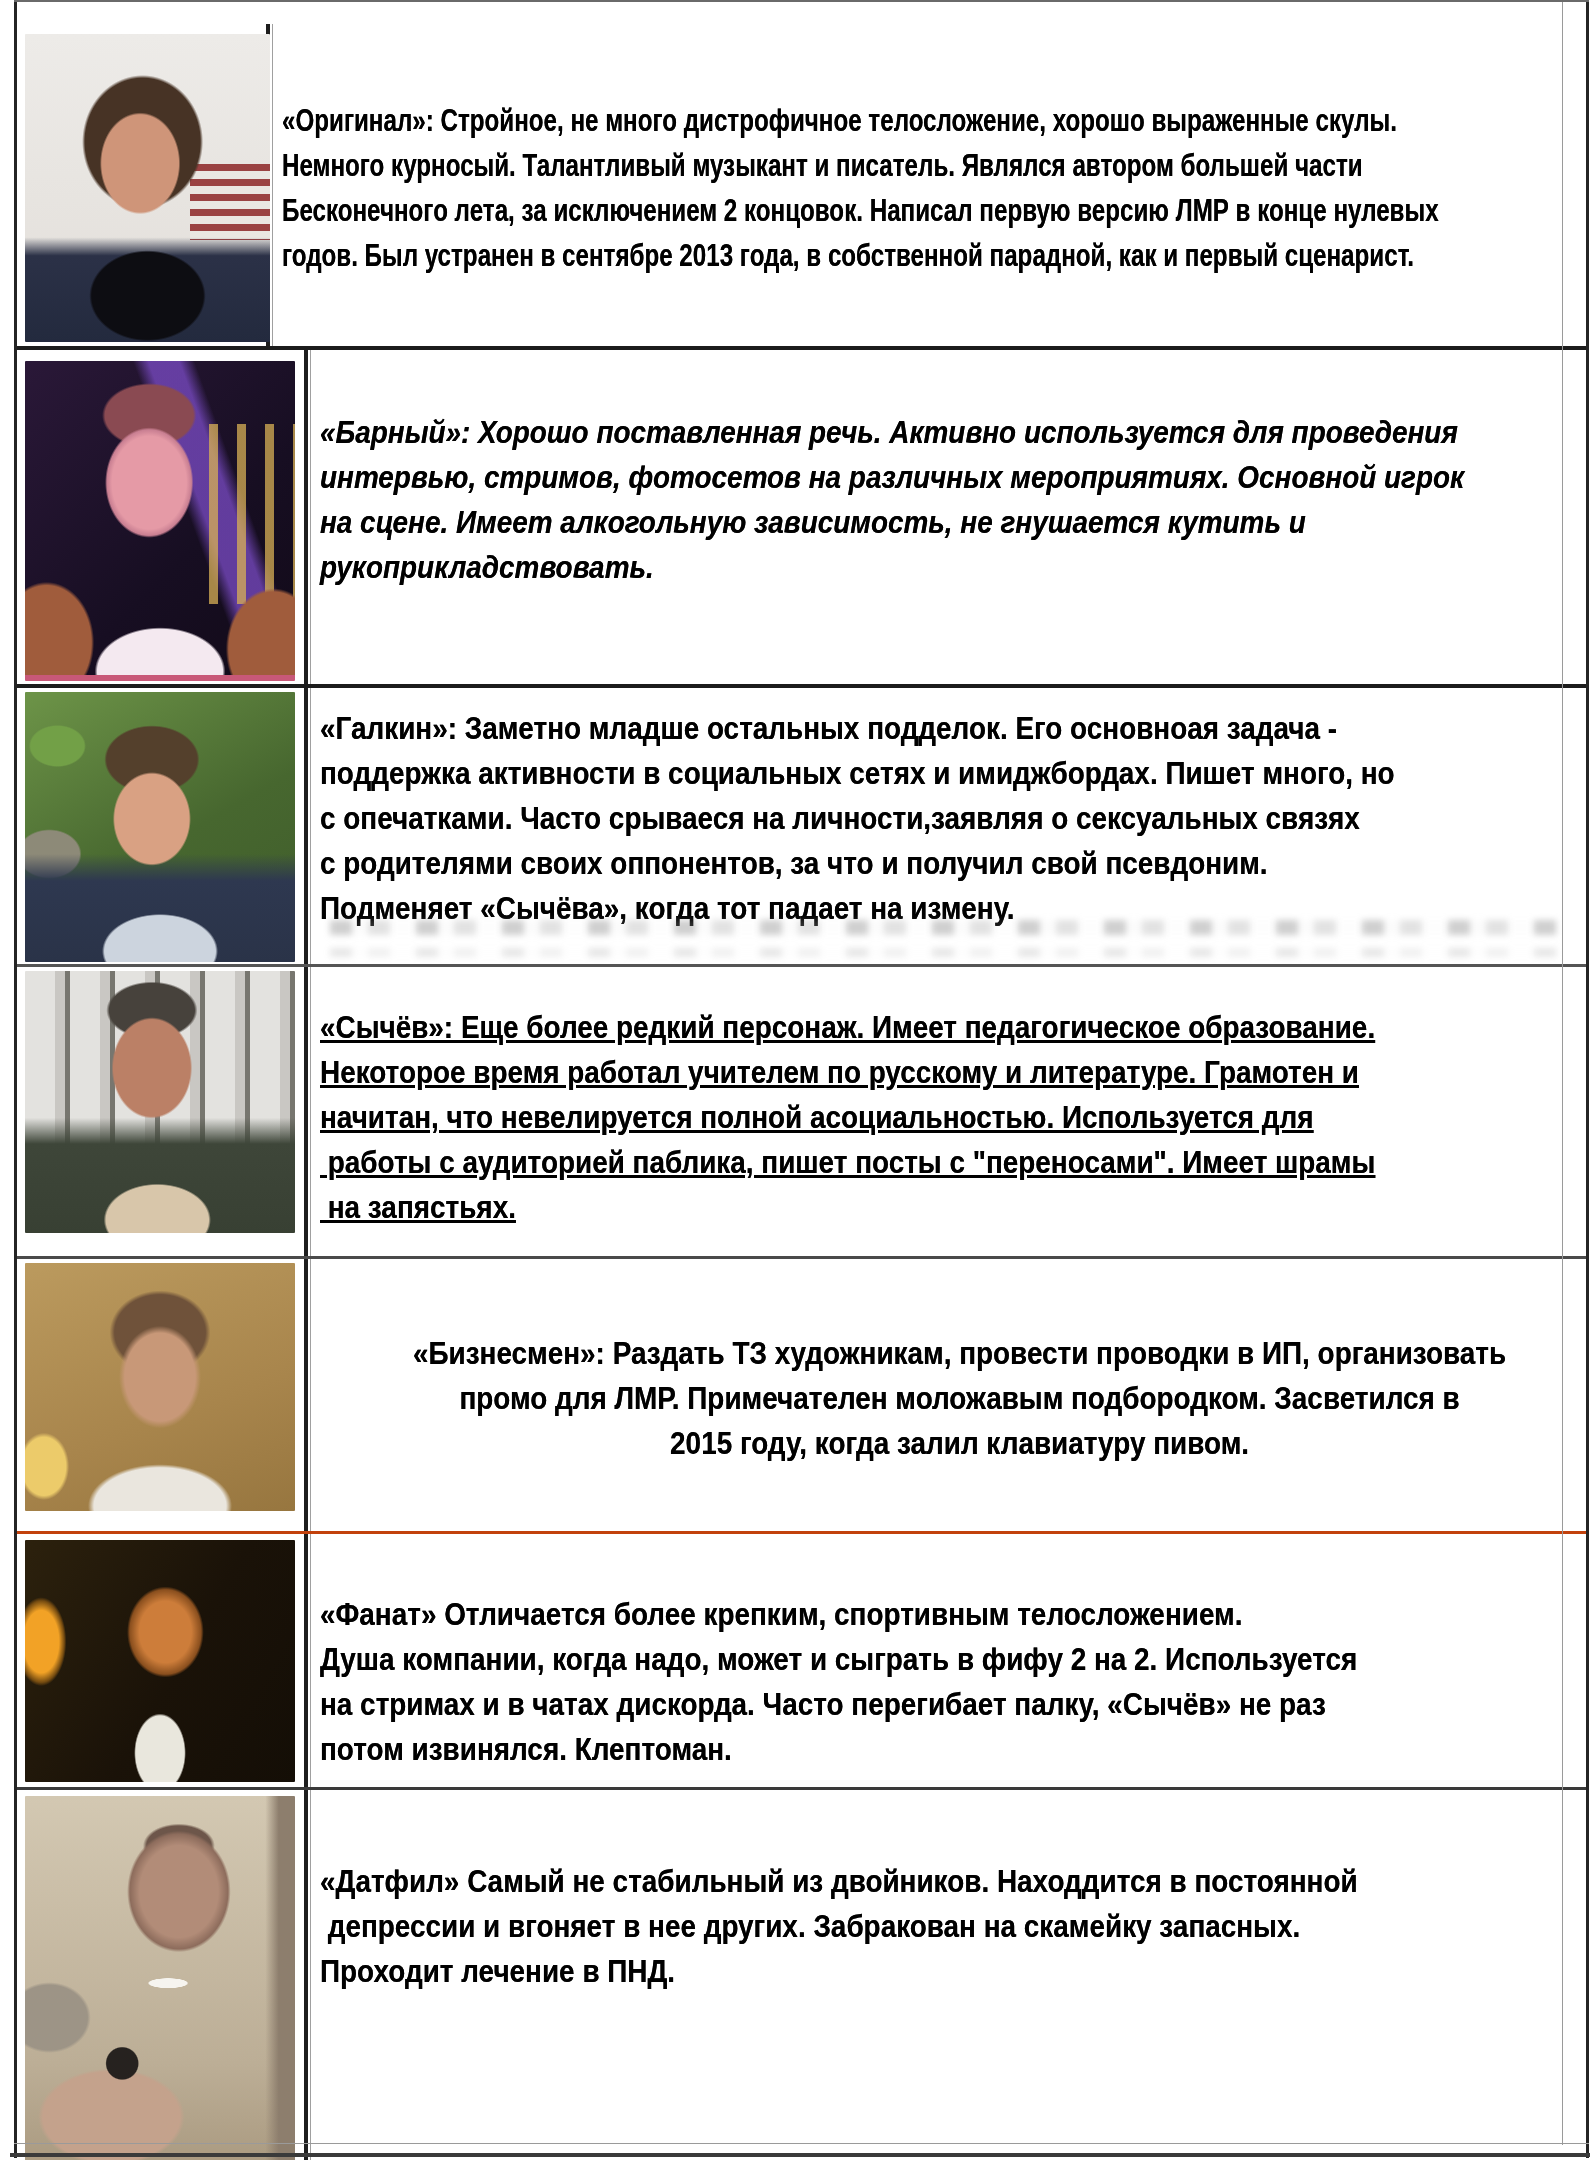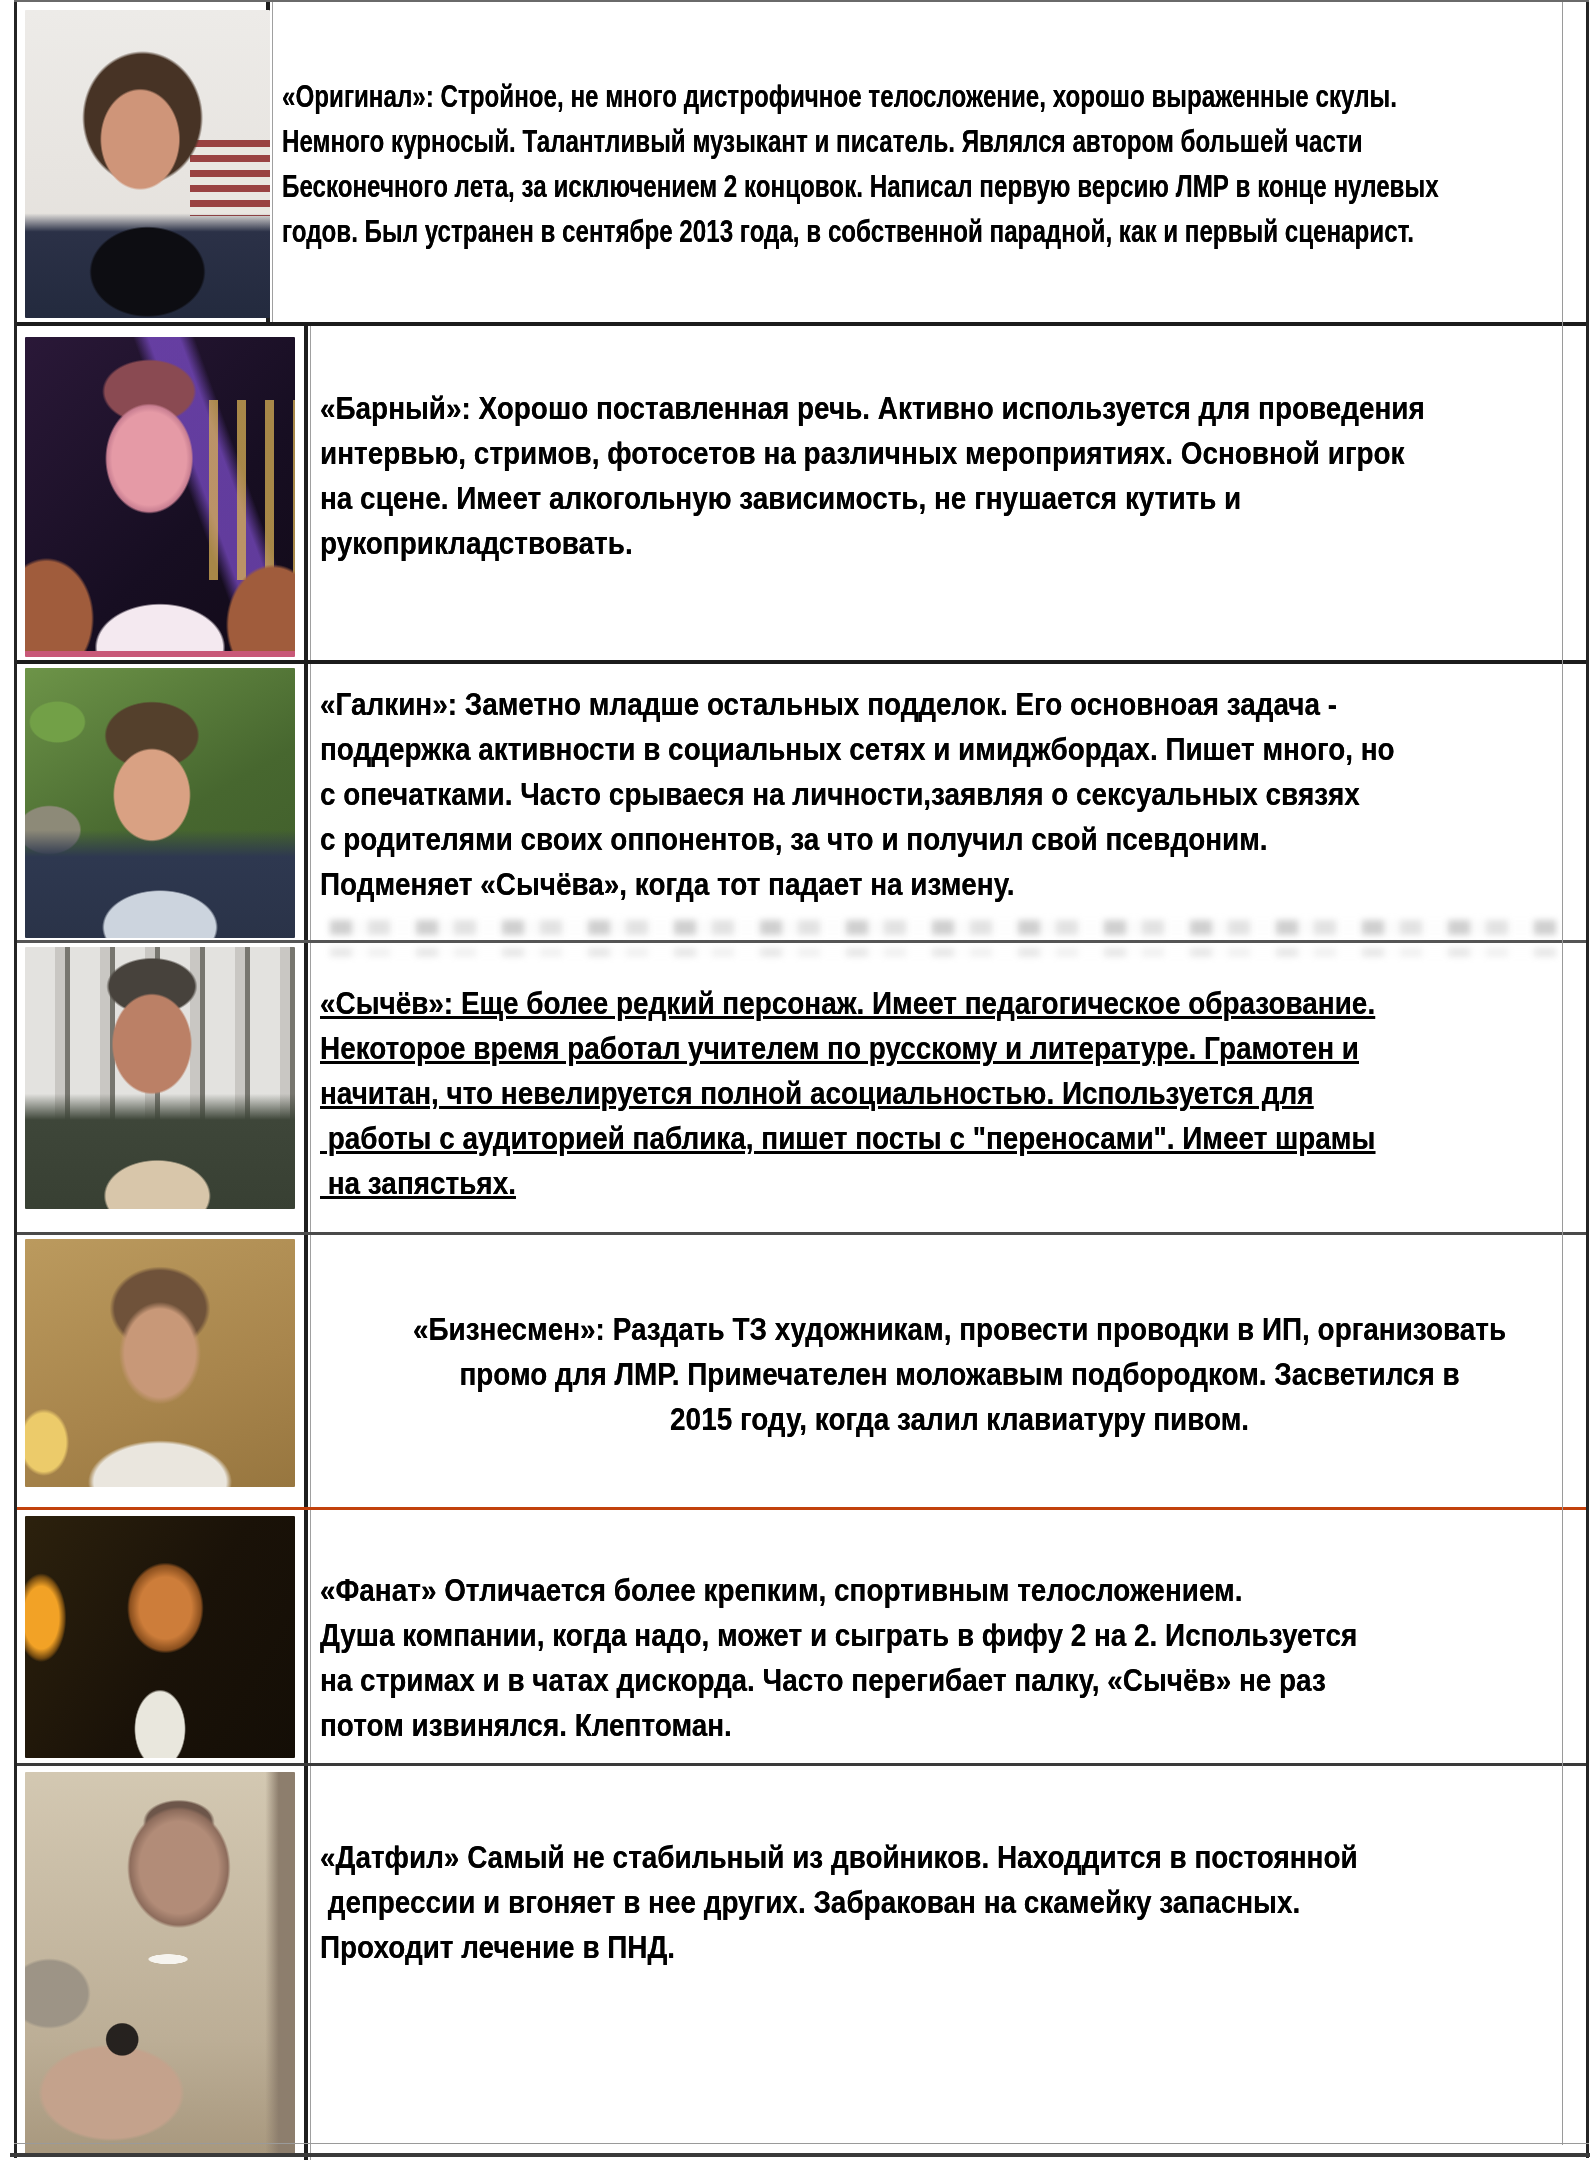--- a/index.html
+++ b/index.html
@@ -13,21 +13,21 @@
   .frame-line{position:absolute;}
   .frame-left{left:14px;top:0;width:3px;height:2158px;background:#242424;}
   .frame-right-outer{left:1586px;top:0;width:3px;height:2158px;background:#242424;}
   .frame-right-inner{left:1562px;top:0;width:1px;height:2145px;background:#9a9a9a;}
   .frame-top{left:14px;top:0;width:1575px;height:2px;background:#6a6a6a;}
   .frame-bottom-thin{left:14px;top:2143px;width:1575px;height:1px;background:#9a9a9a;}
   .frame-bottom-thick{left:10px;top:2153px;width:1580px;height:4px;background:#3a3a3a;}
 
   .table{position:absolute;left:14px;top:0;width:1575px;}
   .row{display:flex;box-sizing:border-box;}
-  .r0{height:322px;}
+  .r0{height:322px;margin-top:24px;}
   .r1{height:338px;border-top:4px solid #1c1c1c;}
   .r2{height:280px;border-top:4px solid #1c1c1c;}
   .r3{height:292px;border-top:3px solid #555555;text-decoration:underline;}
   .r4{height:275px;border-top:3px solid #4a4a4a;}
   .r5{height:256px;border-top:3px solid #c2410c;}
   .r6{height:397px;border-top:3px solid #3a3a3a;}
 
   .cell-photo{
     box-sizing:border-box;
     width:294px;
@@ -49,21 +49,21 @@
 
   .cell-text{
     flex:1 1 auto;
     border-left:1px solid #a0a0a0;
     margin-left:2px;
     padding-left:9px;
     box-sizing:border-box;
     overflow:visible;
   }
   .r0 .cell-text{padding-top:74px;}
-  .r1 .cell-text{padding-top:60px;}
+  .r1 .cell-text{padding-top:60px;font-style:italic;}
   .r2 .cell-text{padding-top:18px;}
   .r3 .cell-text{padding-top:38px;}
   .r4 .cell-text{padding-top:72px;text-align:center;}
   .r5 .cell-text{padding-top:58px;}
   .r6 .cell-text{padding-top:69px;}
 
   .txt{
     font-weight:bold;
     font-size:31px;
     line-height:45px;

